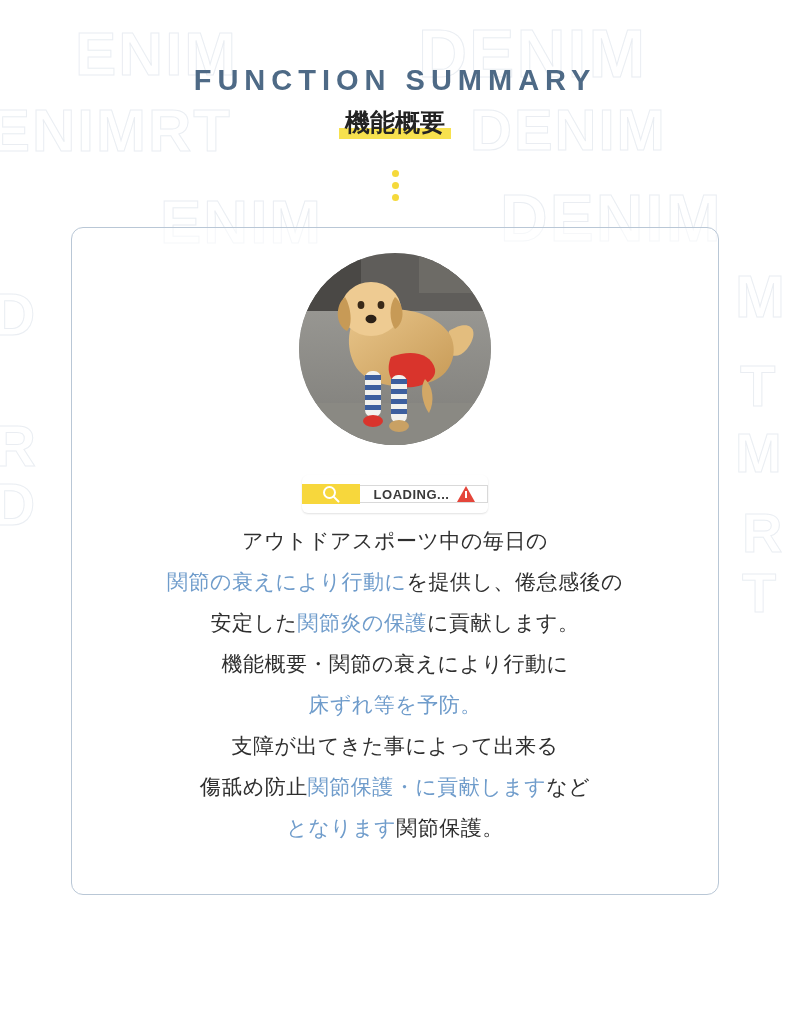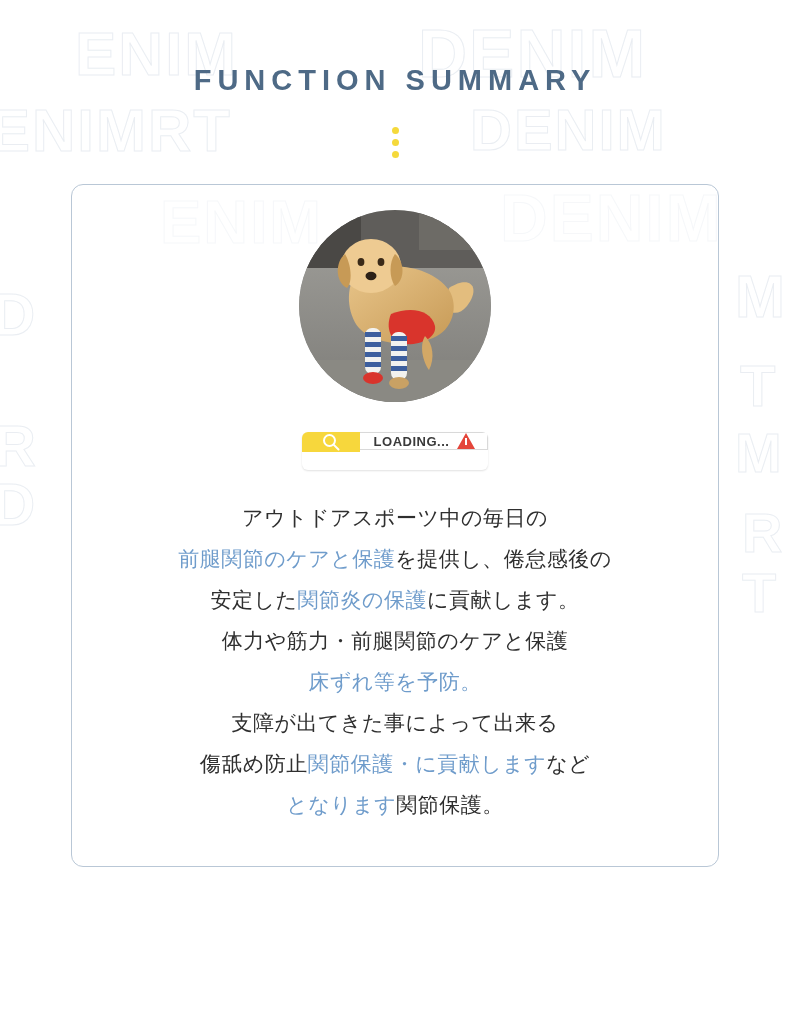--- a/index.html
+++ b/index.html
@@ -120,21 +120,21 @@
   .photo svg { display: block; }
 
   
   .pill-row {
     margin-top: 30px;
     display: flex;
     justify-content: center;
   }
   .pill {
     display: flex;
-    align-items: flex-start;
+    align-items: center;
     height: 38px;
     border-radius: 6px;
     overflow: hidden;
     box-shadow: 0 1px 2px rgba(0,0,0,.12);
   }
   .pill-left {
     background: #f7d73c;
     width: 58px;
     display: flex;
     align-items: center;
@@ -165,21 +165,21 @@
     position: absolute;
     left: -1px;
     top: 5px;
     width: 2px;
     height: 7px;
     background: #fff;
   }
 
   
   .body-text {
-    margin-top: 28px;
+    margin-top: 8px;
     font-size: 21px;
     line-height: 1.95;
     color: #2f2f2f;
     font-family: "Liberation Sans", sans-serif;
     letter-spacing: .5px;
   }
   .body-text .hl { color: #6f9ccb; }
   .body-text .line { display: block; white-space: nowrap; }
 </style>
 </head>
@@ -197,20 +197,23 @@
   <div class="wm" style="left:740px; top:352px; font-size:58px;">T</div>
   <div class="wm" style="left:-6px;  top:412px; font-size:58px;">R</div>
   <div class="wm" style="left:735px; top:420px; font-size:56px;">M</div>
   <div class="wm" style="left:-8px;  top:470px; font-size:60px;">D</div>
   <div class="wm" style="left:742px; top:500px; font-size:56px;">R</div>
   <div class="wm" style="left:742px; top:560px; font-size:56px;">T</div>
 </div>
 
 <div class="header">
   <h1 class="title-en">FUNCTION SUMMARY</h1>
+  <div class="title-ja-wrap">
+    <span class="title-ja">機能概要</span>
+  </div>
 
   <div class="dots">
     <span></span>
     <span></span>
     <span></span>
   </div>
 </div>
 
 <div class="card">
 
@@ -278,21 +281,21 @@
       </div>
       <div class="pill-right">
         <span>LOADING...</span>
         <span class="warn-tri"></span>
       </div>
     </div>
   </div>
 
   <div class="body-text">
       <span class="line"><span>アウトドアスポーツ中の毎日の</span></span>
-      <span class="line"><span class="hl">前腿関節のケアと保護</span><span>を提供し、倦怠感後の</span></span>
+      <span class="line"><span class="hl">関節の衰えにより行動に</span><span>を提供し、倦怠感後の</span></span>
       <span class="line"><span>安定した</span><span class="hl">関節炎の保護</span><span>に貢献します。</span></span>
-      <span class="line"><span>体力や筋力・前腿関節のケアと保護</span></span>
+      <span class="line"><span>機能概要・関節の衰えにより行動に</span></span>
       <span class="line"><span class="hl">床ずれ等を予防。</span></span>
       <span class="line"><span>支障が出てきた事によって出来る</span></span>
       <span class="line"><span>傷舐め防止</span><span class="hl">関節保護・に貢献します</span><span>など</span></span>
       <span class="line"><span class="hl">となります</span><span>関節保護。</span></span>
     </div>
 </div>
 
 </body></html>

